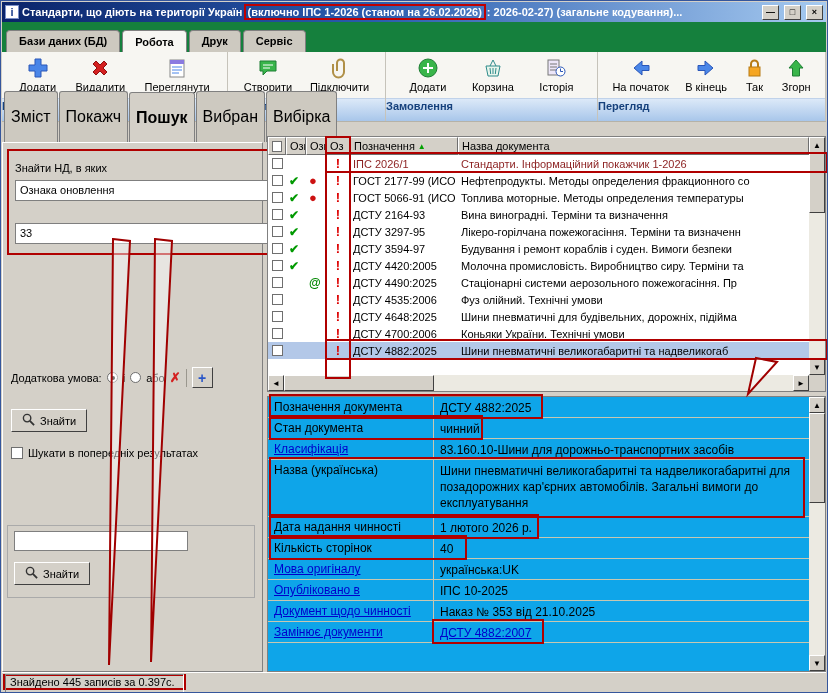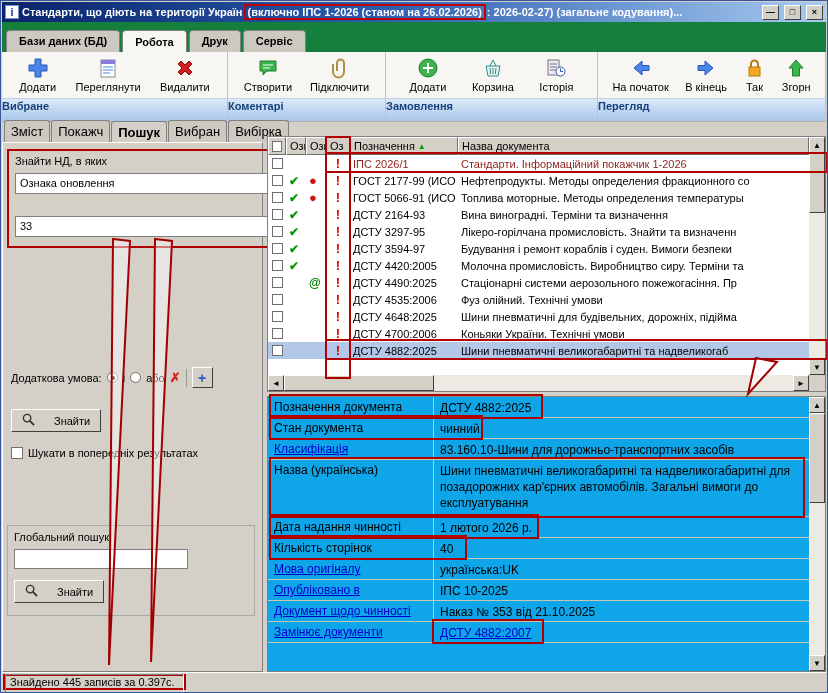--- a/index.html
+++ b/index.html
@@ -36,44 +36,44 @@
   .tb-btn svg{display:block}
   .tb-caption{height:23px;line-height:14px;text-align:left;font-weight:bold;color:#16417c;
     background:linear-gradient(#dce9f8,#a8c6ea);border-top:1px solid #c0d2ea}
 
   
   .main{position:absolute;top:121px;left:1px;right:1px;bottom:20px;background:#d4d0c8}
 
   
   .left-panel{position:absolute;top:0;left:0;width:263px;bottom:0}
   .lp-tabs{display:flex;height:20px;align-items:flex-end;padding-left:2px;gap:1px}
-  .lp-tab{padding:3px 6px;border:1px solid #808080;border-bottom:none;border-radius:3px 3px 0 0;
-    background:#cdc9c0;font-size:13px;white-space:nowrap}
+  .lp-tab{padding:16px 6px;border:1px solid #808080;border-bottom:none;border-radius:3px 3px 0 0;
+    background:#cdc9c0;font-size:16px;white-space:nowrap}
   .lp-tab.active{background:#d4d0c8;font-weight:bold;position:relative;top:1px}
   .left-content{position:absolute;top:20px;left:0;right:2px;bottom:0;background:#d4d0c8;
     border:1px solid;border-color:#fff #808080 #808080 #fff}
 
-  .lp-search{position:absolute;top:6px;left:4px;width:292px;border:2px solid #b00000;padding:3px 6px 9px}
+  .lp-search{position:absolute;top:6px;left:4px;width:292px;border:2px solid #b00000;padding:10px 6px 9px}
   .lp-search .lbl{margin:1px 0 6px}
   .combo{background:#fff;border:1px solid #7f7f7f;height:21px;display:flex;align-items:stretch}
   .combo + .combo{margin-top:22px}
   .combo-text{flex:1;padding:3px 4px;overflow:hidden;white-space:nowrap}
   .combo-btn{width:17px;background:#d4d0c8;border:1px solid;border-color:#fff #404040 #404040 #fff;
     display:flex;align-items:center;justify-content:center;font-size:7px}
 
   .lp-extra{position:absolute;top:224px;left:8px;right:4px;display:flex;align-items:center;gap:5px}
   .radio{width:11px;height:11px;border-radius:50%;background:#fff;border:1px solid #6f6f6f;display:inline-block;position:relative}
   .radio.checked::after{content:"";position:absolute;left:3px;top:3px;width:4px;height:4px;border-radius:50%;background:#000}
   .ricon{font-weight:bold;font-size:13px}
   .x-red{color:#d42020}
   .sep-v{width:1px;height:18px;background:#9a978e}
   .sq-btn{width:21px;height:21px;background:#d4d0c8;border:1px solid;border-color:#fff #404040 #404040 #fff;
     display:flex;align-items:center;justify-content:center;color:#2a56c8;font-weight:bold;font-size:14px}
 
-  .btn3d{display:inline-flex;align-items:center;gap:19px;background:#d4d0c8;border:1px solid;
+  .btn3d{display:inline-flex;align-items:center;gap:5px;background:#d4d0c8;border:1px solid;
     border-color:#fff #404040 #404040 #fff;padding:3px 10px;font-size:11px;font-family:"Liberation Sans",sans-serif}
   .lp-find1{position:absolute;top:266px;left:8px}
   .lp-cb{position:absolute;left:8px;display:flex;align-items:center;gap:5px}
   .cb1{top:304px}.cb2{top:326px}
   .checkbox{width:12px;height:12px;background:#fff;border:1px solid #6f6f6f;flex:0 0 auto}
 
   .lp-global{position:absolute;top:382px;left:4px;width:248px;border:1px solid #aaa;padding:5px 6px 12px}
   .lp-global .lbl{margin-bottom:6px}
   .global-input{width:174px;height:20px;background:#fff;border:1px solid #7f7f7f;padding:2px 4px;
     font-family:"Liberation Sans",sans-serif;font-size:11px}
@@ -165,36 +165,36 @@
           <span>
               <svg width="22" height="22" viewBox="0 0 22 22">
                 <path d="M8 2h6v6h6v6h-6v6H8v-6H2V8h6z" fill="#4a86e8" stroke="#2a56b8"></path>
               </svg>
             </span>
           <span>Додати</span>
         </button>
         <button class="tb-btn">
           <span>
               <svg width="22" height="22" viewBox="0 0 22 22">
+                <path d="M4 7 L7 4 L11 8 L15 4 L18 7 L14 11 L18 15 L15 18 L11 14 L7 18 L4 15 L8 11 Z" fill="#d42020" stroke="#8f1010"></path>
+              </svg>
+            </span>
+          <span>Видалити</span>
+        </button>
+        <button class="tb-btn">
+          <span>
+              <svg width="22" height="22" viewBox="0 0 22 22">
                 <rect x="4" y="3" width="14" height="17" fill="#fff" stroke="#888"></rect>
                 <rect x="4" y="3" width="14" height="4" fill="#8a7ae0"></rect>
                 <line x1="6" y1="10" x2="16" y2="10" stroke="#4a86e8"></line>
                 <line x1="6" y1="13" x2="16" y2="13" stroke="#4a86e8"></line>
                 <line x1="6" y1="16" x2="13" y2="16" stroke="#4a86e8"></line>
               </svg>
             </span>
           <span>Переглянути</span>
-        </button>
-        <button class="tb-btn">
-          <span>
-              <svg width="22" height="22" viewBox="0 0 22 22">
-                <path d="M4 7 L7 4 L11 8 L15 4 L18 7 L14 11 L18 15 L15 18 L11 14 L7 18 L4 15 L8 11 Z" fill="#d42020" stroke="#8f1010"></path>
-              </svg>
-            </span>
-          <span>Видалити</span>
         </button>
       </div>
       <div class="tb-caption">Вибране</div>
     </div>
     <div class="tb-group g2">
       <div class="tb-buttons">
         <button class="tb-btn">
           <span>
               <svg width="22" height="22" viewBox="0 0 22 22">
                 <path d="M3 4 h16 v10 h-9 l-4 4 v-4 h-3 z" fill="#39b54a" stroke="#1e7e34"></path>
@@ -336,21 +336,20 @@
               </svg></span>
           <span>Знайти</span>
         </button>
 
         <div class="lp-cb cb1">
           <span class="checkbox"></span>
           <span>Шукати в попередніх результатах</span>
         </div>
 
         <div class="lp-global">
-          <div class="lbl">Глобальний пошук:</div>
           <input class="global-input" type="text" style="">
           <div>
             <button class="btn3d">
               <span><svg width="13" height="13" viewBox="0 0 14 14">
                     <circle cx="5.5" cy="5.5" r="4" fill="none" stroke="#333" stroke-width="1.5"></circle>
                     <line x1="8.5" y1="8.5" x2="13" y2="13" stroke="#333" stroke-width="2"></line>
                   </svg></span>
               <span>Знайти</span>
             </button>
           </div>
@@ -418,21 +417,21 @@
             <span class="c w-name c-name">Вина виноградні. Терміни та визначення</span>
           </div>
           <div class="trow">
             <span class="c w-check">
                 <span class="cbx"></span>
               </span>
             <span class="c w-ozn check">✔</span>
             <span class="c w-ozn mark"></span>
             <span class="c w-oz flag">!</span>
             <span class="c w-code c-code">ДСТУ 3297-95</span>
-            <span class="c w-name c-name">Лікеро-горілчана промисловість. Знайти та визначенн</span>
+            <span class="c w-name c-name">Лікеро-горілчана пожежогасіння. Терміни та визначенн</span>
           </div>
           <div class="trow">
             <span class="c w-check">
                 <span class="cbx"></span>
               </span>
             <span class="c w-ozn check">✔</span>
             <span class="c w-ozn mark"></span>
             <span class="c w-oz flag">!</span>
             <span class="c w-code c-code">ДСТУ 3594-97</span>
             <span class="c w-name c-name">Будування і ремонт кораблів і суден. Вимоги безпеки</span>

